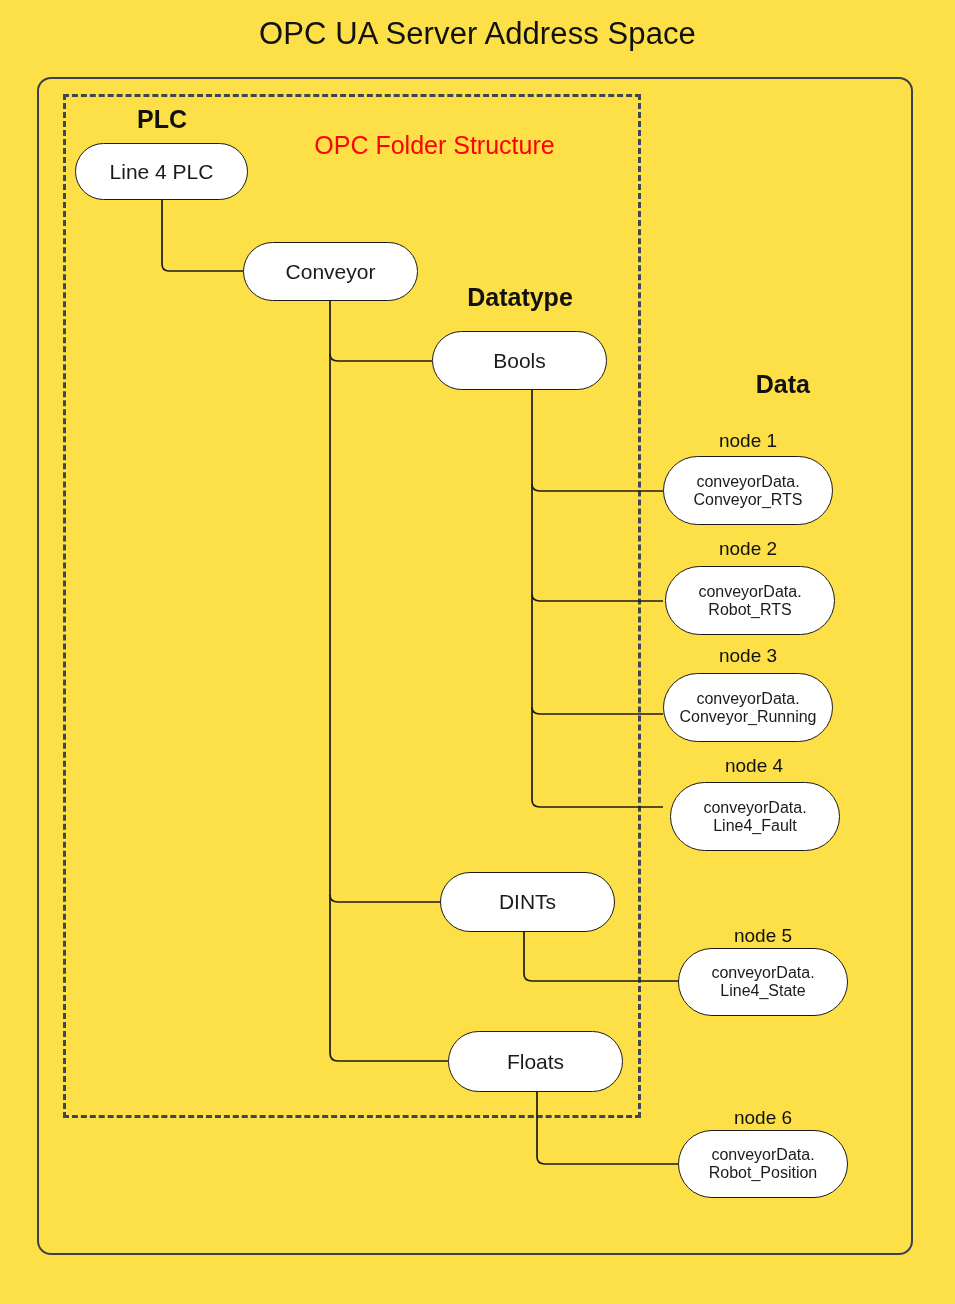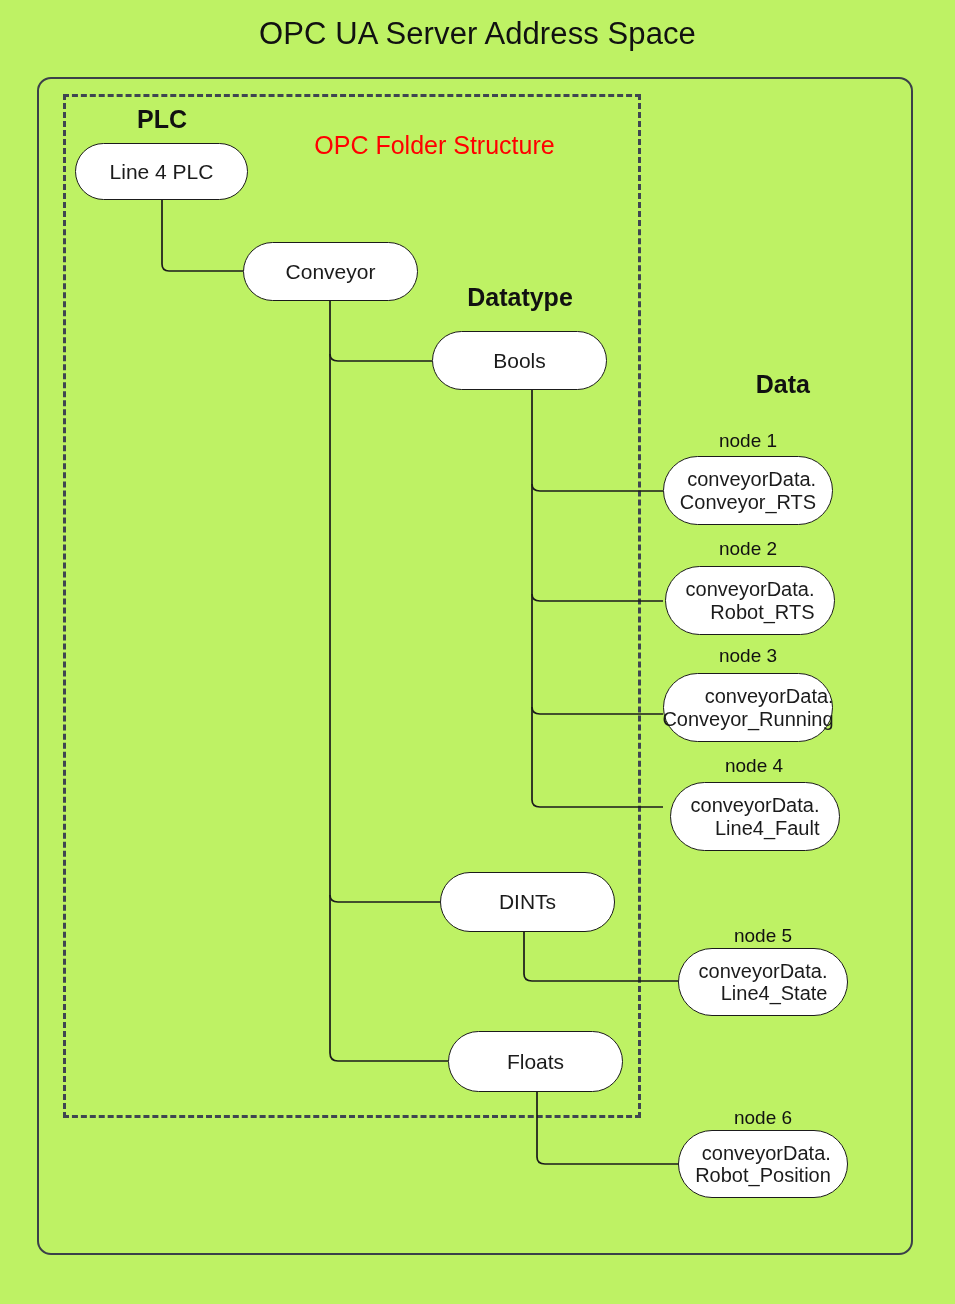--- a/index.html
+++ b/index.html
@@ -9,21 +9,21 @@
     background: #ffffff;
   }
   body {
     font-family: "Liberation Sans", sans-serif;
     color: #1a1a1a;
   }
   #canvas {
     position: relative;
     width: 955px;
     height: 1304px;
-    background: #bef264;
+    background: #fde047;
     overflow: hidden;
   }
   
   .page-title {
     position: absolute;
     left: 0;
     top: 16px;
     width: 955px;
     text-align: center;
     font-size: 31px;
@@ -80,33 +80,33 @@
   }
   
   .rnode {
     position: absolute;
     box-sizing: border-box;
     border: 1.7px solid #1b1b1b;
     background: #ffffff;
     display: flex;
     align-items: center;
     justify-content: center;
-    text-align: right;
+    text-align: center;
     color: #1b1b1b;
     line-height: 1.12;
     white-space: nowrap;
     z-index: 4;
   }
   .rnode.folder {
     border-radius: 32px;
     font-size: 21px;
   }
   .rnode.leaf {
     border-radius: 36px;
-    font-size: 20px;
+    font-size: 16px;
   }
   .rnode.leaf .leaf-text {
     display: block;
     white-space: nowrap;
   }
   
   #wires {
     position: absolute;
     left: 0;
     top: 0;

